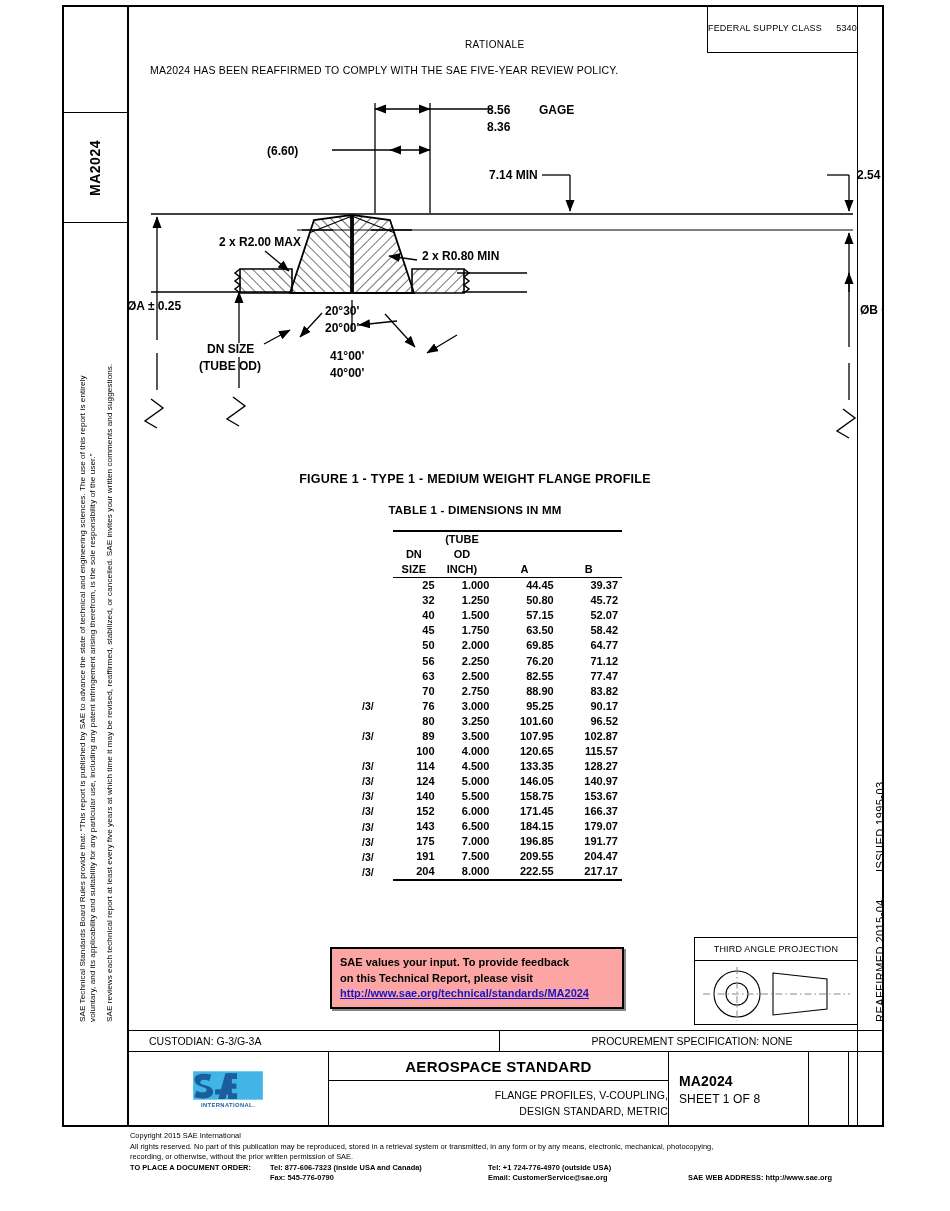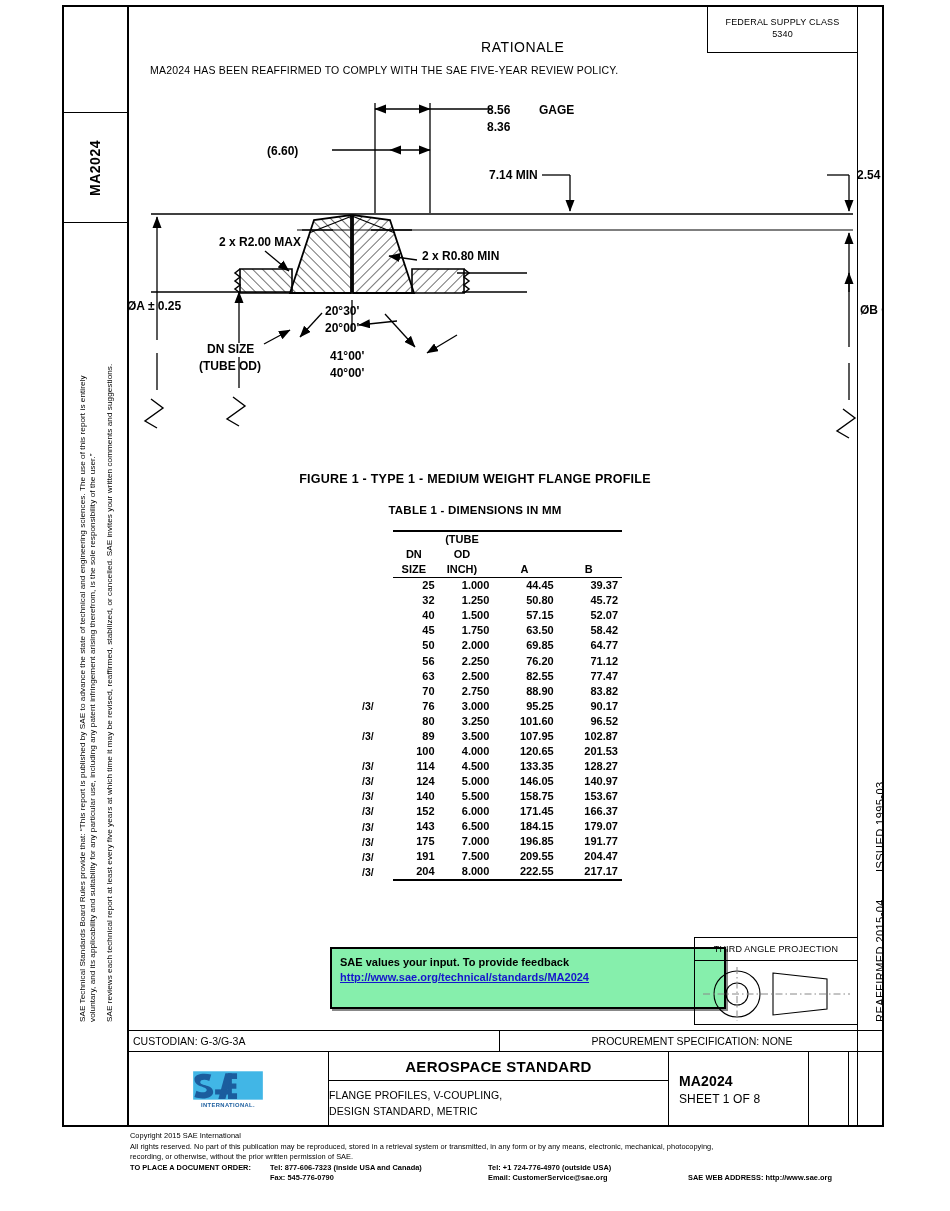--- a/index.html
+++ b/index.html
@@ -27,23 +27,23 @@
   }
 
   
   .rail-right{
     position:absolute;transform-origin:0 0;transform:rotate(-90deg);
     white-space:nowrap;font-size:11px;letter-spacing:.04em;
   }
 
   
   #fsc-box{left:707px;top:5px;width:150px;height:48px;border:1.5px solid #000;border-top:none;border-right:none;box-sizing:border-box;
-           display:flex;flex-direction:column;align-items:center;justify-content:center;line-height:1.3;}
+           display:flex;flex-direction:row;align-items:center;justify-content:space-between;line-height:1.3;}
   #fsc-box .l{font-size:9px;letter-spacing:.02em;}
-  #rationale-title{left:465px;top:39px;font-size:14px;letter-spacing:.04em;margin-left:16px;}
+  #rationale-title{left:465px;top:39px;font-size:10px;letter-spacing:.04em;}
   #rationale-body{left:150px;top:64px;font-size:10.5px;letter-spacing:.02em;}
 
   
   #drawing{left:127px;top:85px;width:757px;height:385px;}
   #drawing svg{display:block;}
   .dim-txt-b{font-family:"Liberation Sans",sans-serif;font-size:12px;font-weight:bold;fill:#000;}
 
   
   #fig-caption{left:0;top:472px;width:950px;text-align:center;font-size:12.5px;font-weight:bold;letter-spacing:.02em;}
   #table-caption{left:0;top:504px;width:950px;text-align:center;font-size:11.5px;font-weight:bold;letter-spacing:.02em;}
@@ -58,42 +58,42 @@
   #dim-table .c-b{width:62px;padding-right:4px;}
   #dim-table thead td{vertical-align:bottom;text-align:center;margin-top:36px;}
   #dim-table thead td.c-note{border:none;}
   .thead-cell{text-align:center;}
   .rule-top{border-top:2px solid #000;}
   .rule-head{border-bottom:1.5px solid #000;}
   .rule-bot{border-bottom:2px solid #000;}
   .grp-gap td{padding-top:7px;}
 
   
-  #feedback-box{left:330px;top:947px;width:396px;height:62px;border:2px solid #000;box-sizing:border-box;
-                box-shadow:2px 2px 0 0 #888;background:#86efac;padding:6px 0 0 8px;}
+  #feedback-box{left:330px;top:947px;width:294px;height:62px;border:2px solid #000;box-sizing:border-box;
+                box-shadow:2px 2px 0 0 #888;background:#fca5a5;padding:6px 0 0 8px;}
   #feedback-box .fb{font-size:11px;font-weight:bold;line-height:1.45;}
   #feedback-box .fb-link{font-size:11px;font-weight:bold;color:#1515cc;text-decoration:underline;}
 
   
   #tap-box{left:694px;top:937px;width:163px;height:88px;border:1.5px solid #000;border-right:none;box-sizing:border-box;}
   #tap-title{height:22px;border-bottom:1.5px solid #000;display:flex;align-items:center;justify-content:center;
              font-size:9px;letter-spacing:.02em;}
 
   
   #custodian-strip{left:127px;top:1030px;width:757px;height:22px;border-top:1.5px solid #000;border-bottom:1.5px solid #000;box-sizing:border-box;}
   #custodian-cell{left:127px;top:1030px;width:373px;height:22px;border-right:1.5px solid #000;box-sizing:border-box;
-                  display:flex;align-items:center;padding-left:6px;font-size:10.5px;}
+                  display:flex;align-items:center;padding-left:22px;font-size:10.5px;}
   #procurement-cell{left:500px;top:1030px;width:384px;height:22px;box-sizing:border-box;
                     display:flex;align-items:center;justify-content:center;font-size:10.5px;}
   #logo-cell{left:127px;top:1052px;width:202px;height:75px;border-right:1.5px solid #000;box-sizing:border-box;
              display:flex;align-items:center;justify-content:center;}
   #std-cell{left:329px;top:1052px;width:340px;height:75px;border-right:1.5px solid #000;box-sizing:border-box;}
   #std-title{height:28px;border-bottom:1.5px solid #000;display:flex;align-items:center;justify-content:center;
              font-size:15px;font-weight:bold;letter-spacing:.02em;}
-  #std-sub{height:45px;display:flex;flex-direction:column;align-items:flex-start;justify-content:center;
+  #std-sub{height:45px;display:flex;flex-direction:column;align-items:flex-end;justify-content:center;
            font-size:10.5px;line-height:1.5;letter-spacing:.01em;}
   #num-cell{left:669px;top:1052px;width:140px;height:75px;border-right:1.5px solid #000;box-sizing:border-box;
             display:flex;flex-direction:column;justify-content:center;padding-left:10px;}
   #num-cell .n{font-size:14px;font-weight:bold;letter-spacing:.01em;}
   #num-cell .s{font-size:12px;margin-top:3px;letter-spacing:.01em;}
   #blank-cell-a{left:809px;top:1052px;width:40px;height:75px;border-right:1.5px solid #000;box-sizing:border-box;}
   #blank-cell-b{left:849px;top:1052px;width:35px;height:75px;box-sizing:border-box;}
 
   
   #footer{left:130px;top:1131px;width:790px;font-size:7.4px;line-height:1.42;letter-spacing:.005em;}
@@ -347,21 +347,21 @@
           <td class="c-dn">89</td>
           <td class="c-od">3.500</td>
           <td class="c-a">107.95</td>
           <td class="c-b">102.87</td>
         </tr>
         <tr>
           <td class="c-note"></td>
           <td class="c-dn">100</td>
           <td class="c-od">4.000</td>
           <td class="c-a">120.65</td>
-          <td class="c-b">201.53</td>
+          <td class="c-b">115.57</td>
         </tr>
         <tr class="grp-gap">
           <td class="c-note">/3/</td>
           <td class="c-dn">114</td>
           <td class="c-od">4.500</td>
           <td class="c-a">133.35</td>
           <td class="c-b">128.27</td>
         </tr>
         <tr>
           <td class="c-note">/3/</td>
@@ -411,20 +411,21 @@
           <td class="c-od rule-bot">8.000</td>
           <td class="c-a rule-bot">222.55</td>
           <td class="c-b rule-bot">217.17</td>
         </tr>
       </tbody>
   </table>
 </div>
 
 <div class="abs" id="feedback-box">
   <div class="fb">SAE values your input. To provide feedback</div>
+  <div class="fb">on this Technical Report, please visit</div>
   <div class="fb-link">http://www.sae.org/technical/standards/MA2024</div>
 </div>
 
 <div class="abs" id="tap-box">
   <div id="tap-title">THIRD ANGLE PROJECTION</div>
   <svg width="161" height="64" style="display:block">
     <g stroke="#000" fill="none" stroke-width="1.1">
       <circle cx="42" cy="33" r="23"></circle>
       <circle cx="42" cy="33" r="11"></circle>
       <polygon points="78,12 132,18 132,48 78,54" stroke-width="1.1"></polygon>

